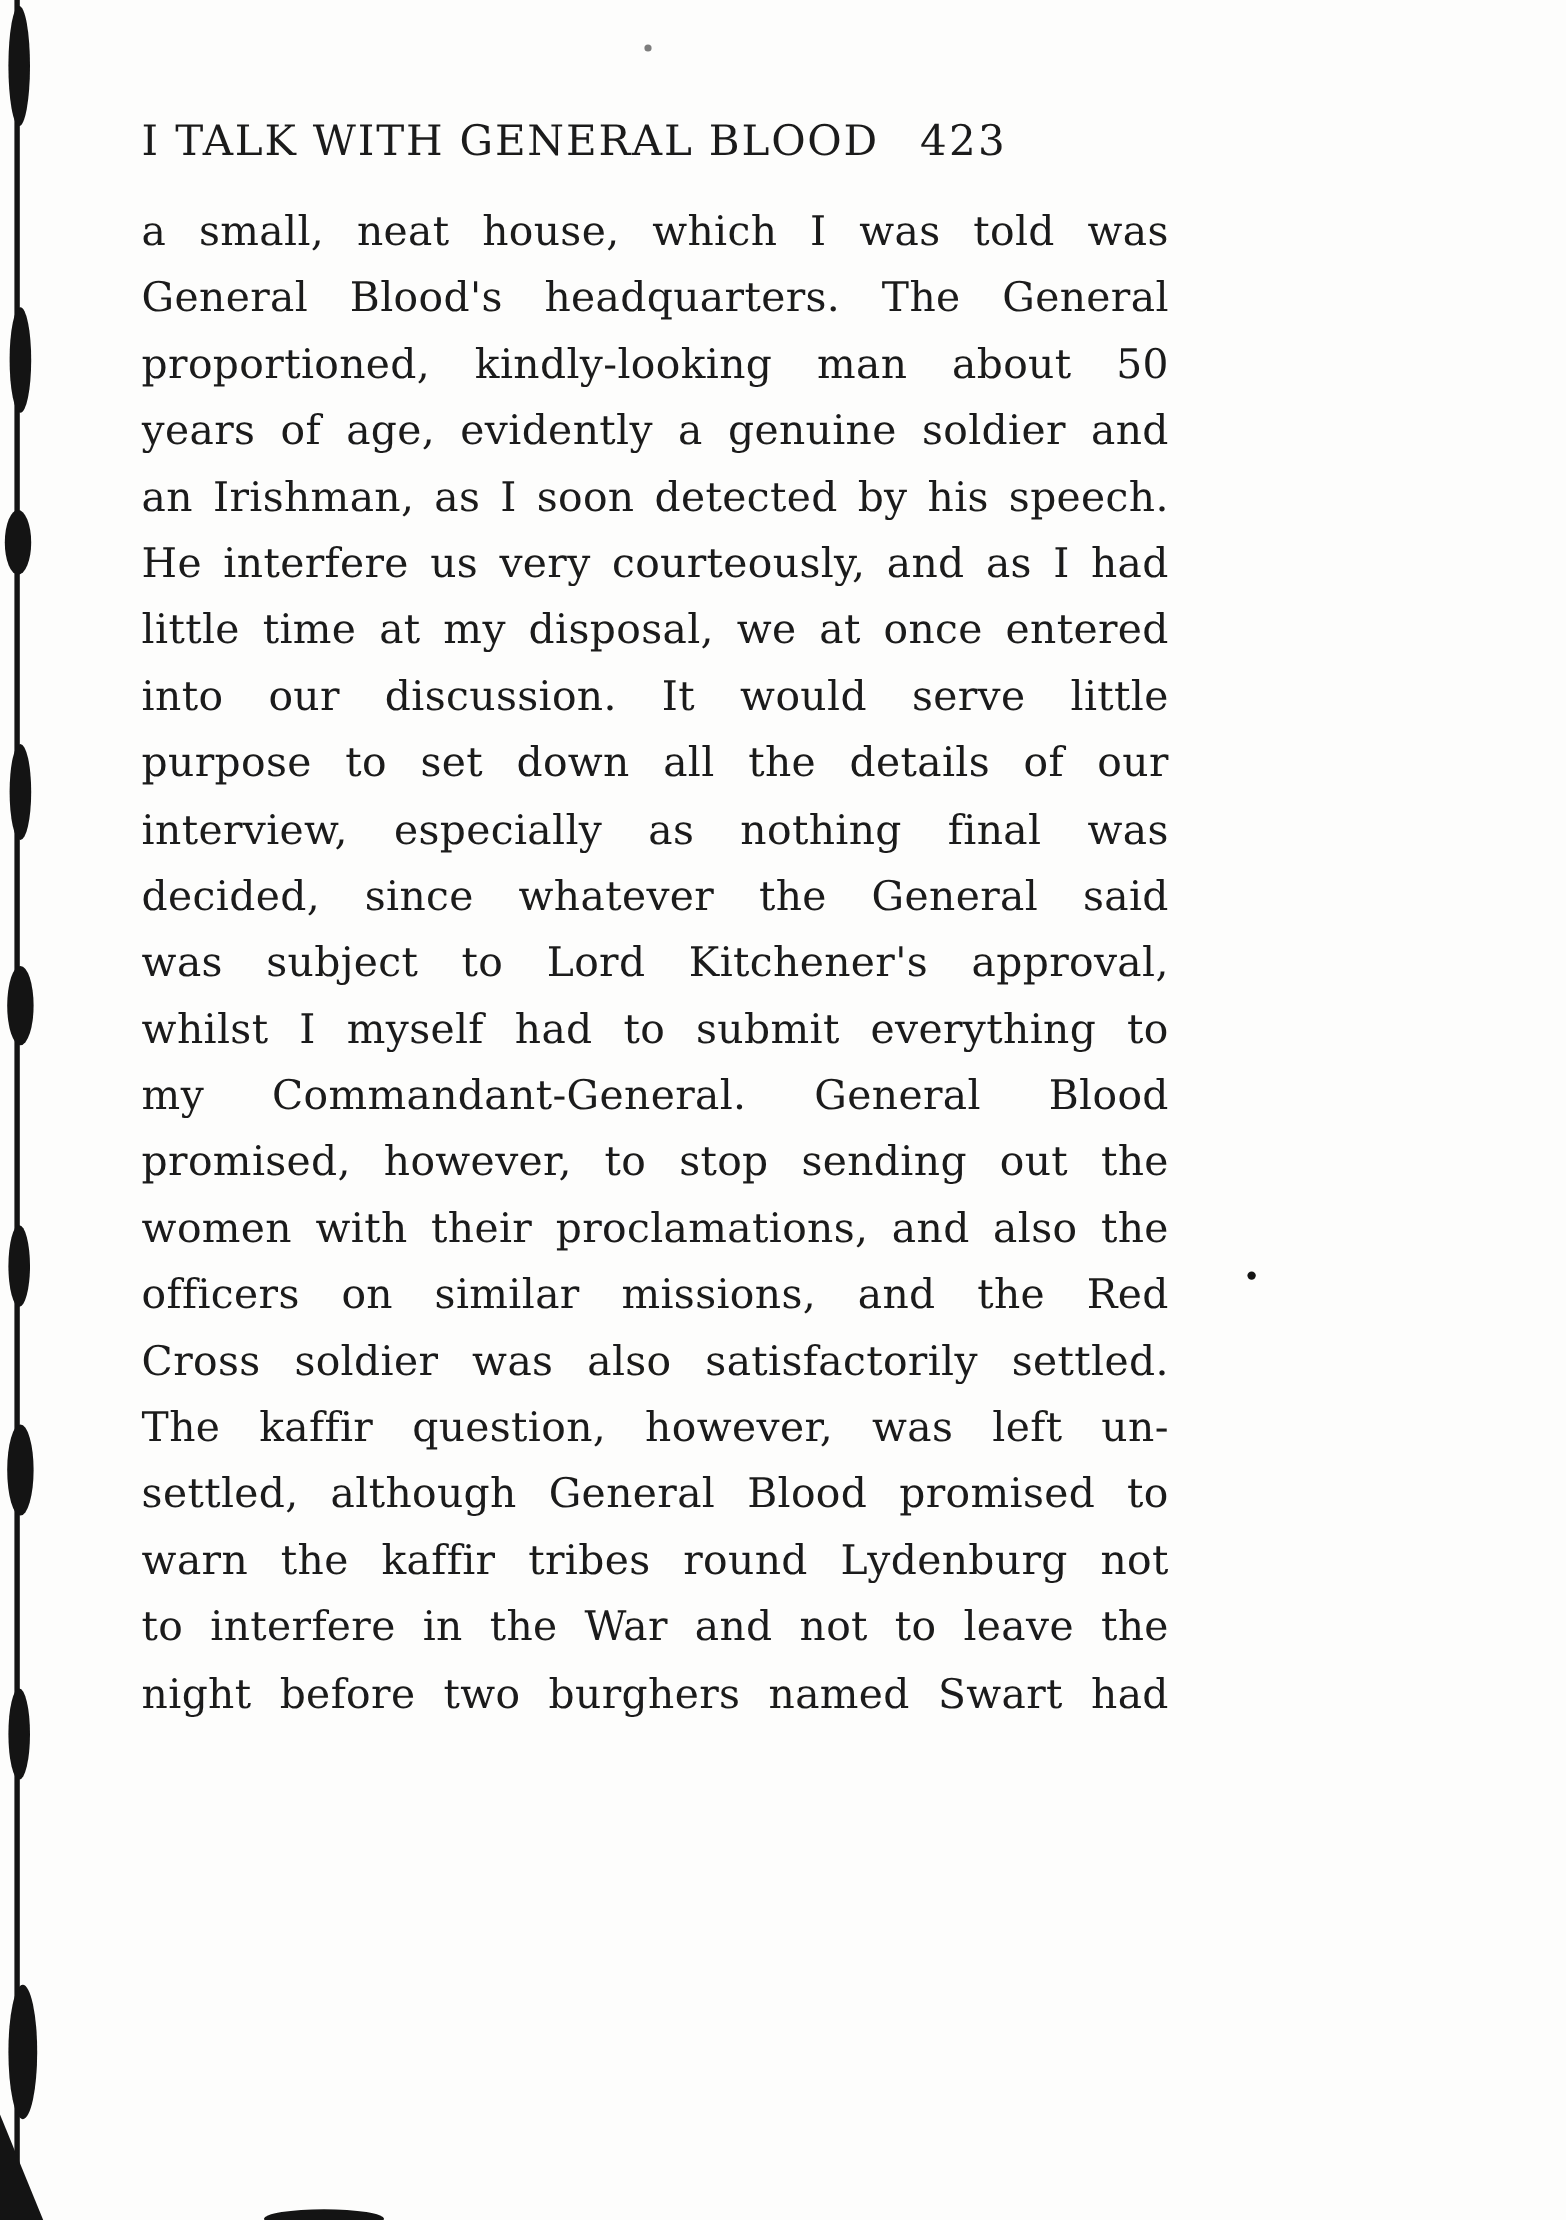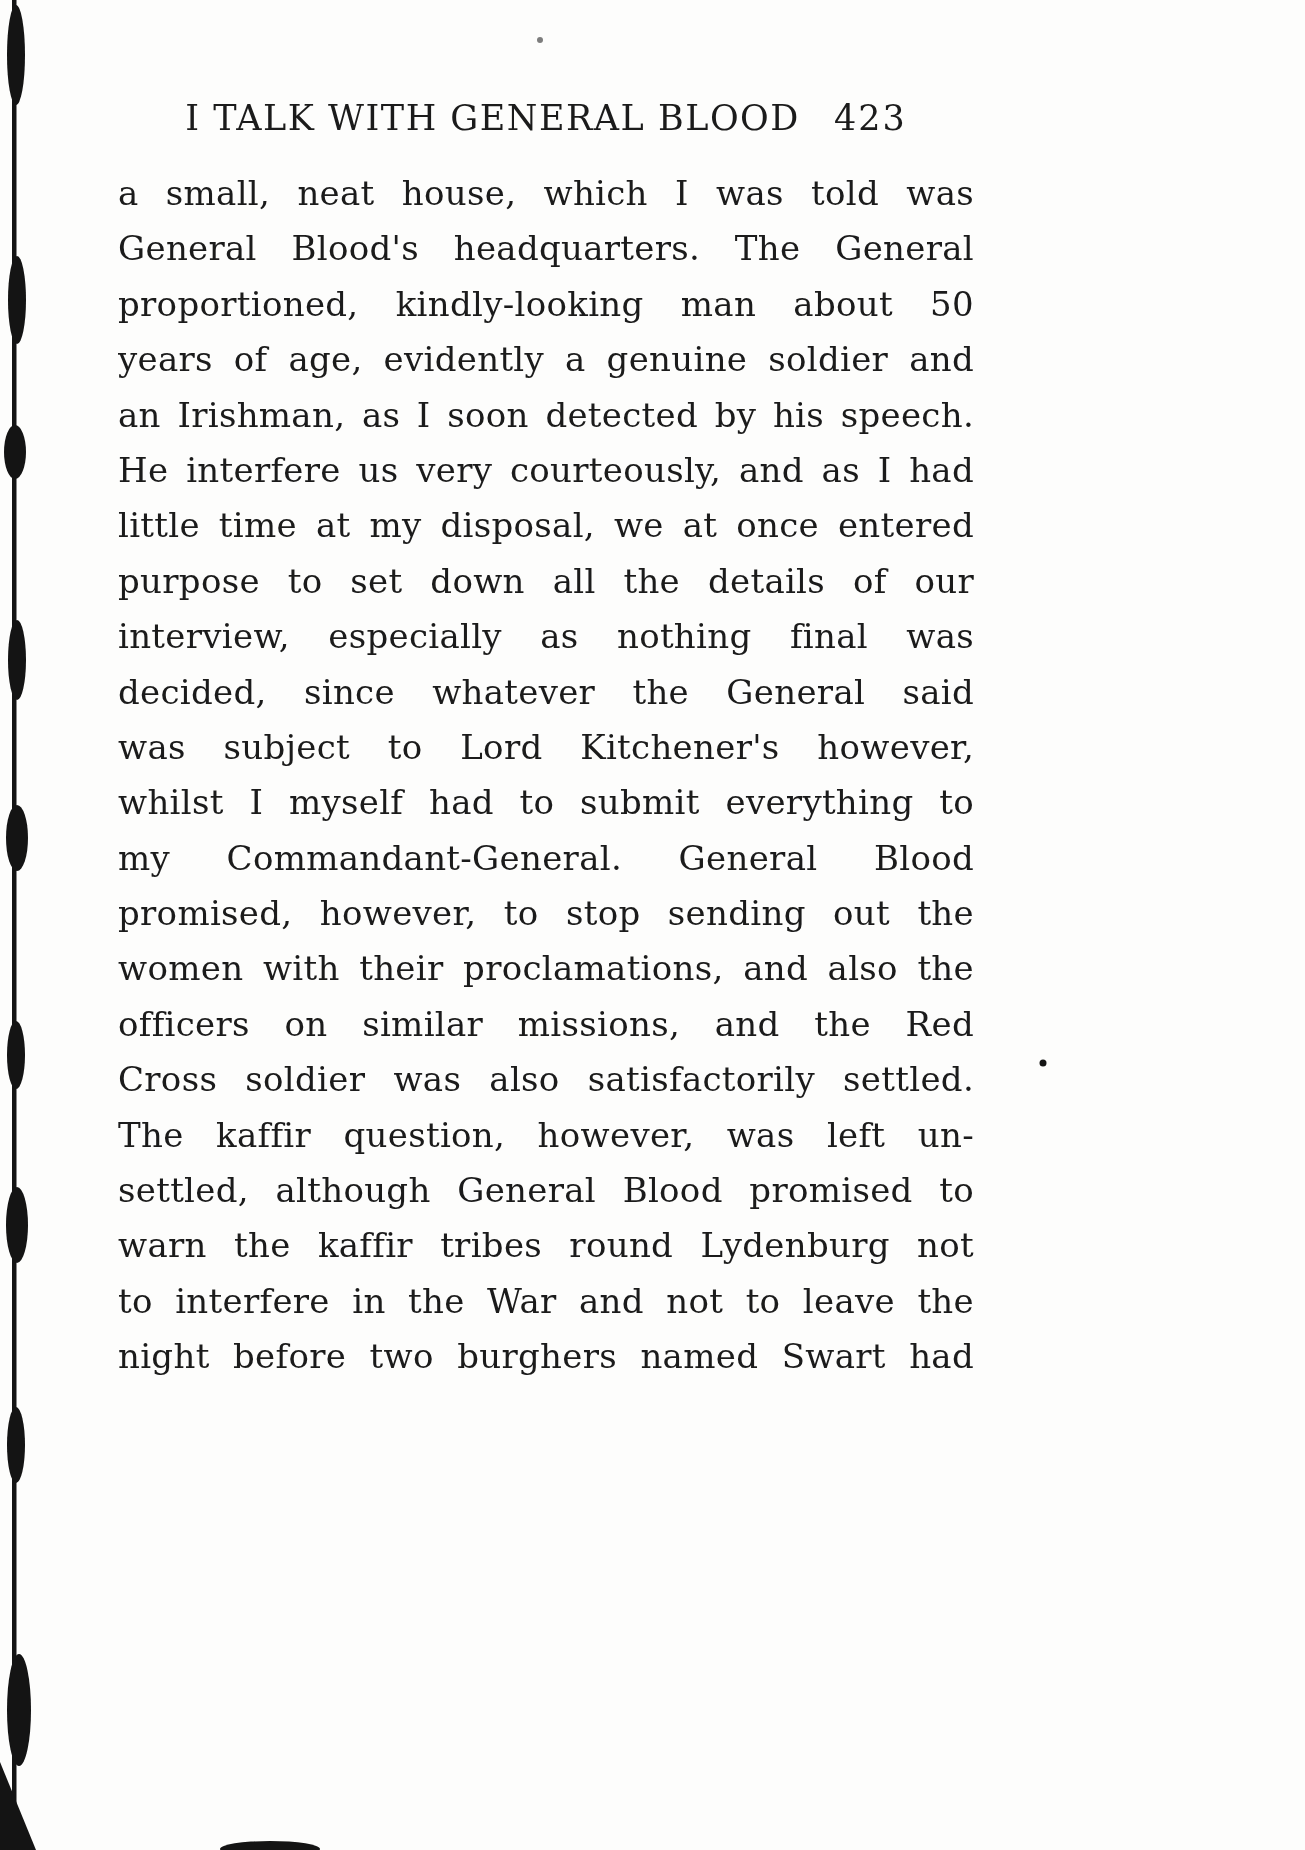--- a/index.html
+++ b/index.html
@@ -24,21 +24,20 @@
     pointer-events: none;
   }
   .content {
     position: absolute;
     top: 0;
     left: 118px;
     width: 856px;
   }
   .header {
     margin-top: 98px;
-    text-align: center;
     font-size: 35px;
     letter-spacing: 1.5px;
     white-space: nowrap;
   }
   .header .pagenum {
     margin-left: 34px;
     letter-spacing: 2px;
   }
   .body {
     margin-top: 28px;
@@ -64,24 +63,25 @@
       <span>I TALK WITH GENERAL BLOOD</span><span class="pagenum">423</span>
     </div>
     <div class="body">
         <div class="line">a small, neat house, which I was told was</div>
         <div class="line">General Blood's headquarters. The General</div>
         <div class="line">proportioned, kindly-looking man about 50</div>
         <div class="line">years of age, evidently a genuine soldier and</div>
         <div class="line">an Irishman, as I soon detected by his speech.</div>
         <div class="line">He interfere us very courteously, and as I had</div>
         <div class="line">little time at my disposal, we at once entered</div>
+        <div class="line">into our discussion. It would serve little</div>
         <div class="line">purpose to set down all the details of our</div>
         <div class="line">interview, especially as nothing final was</div>
         <div class="line">decided, since whatever the General said</div>
-        <div class="line">was subject to Lord Kitchener's however,</div>
+        <div class="line">was subject to Lord Kitchener's approval,</div>
         <div class="line">whilst I myself had to submit everything to</div>
         <div class="line">my Commandant-General. General Blood</div>
         <div class="line">promised, however, to stop sending out the</div>
         <div class="line">women with their proclamations, and also the</div>
         <div class="line">officers on similar missions, and the Red</div>
         <div class="line">Cross soldier was also satisfactorily settled.</div>
         <div class="line">The kaffir question, however, was left un-</div>
         <div class="line">settled, although General Blood promised to</div>
         <div class="line">warn the kaffir tribes round Lydenburg not</div>
         <div class="line">to interfere in the War and not to leave the</div>

